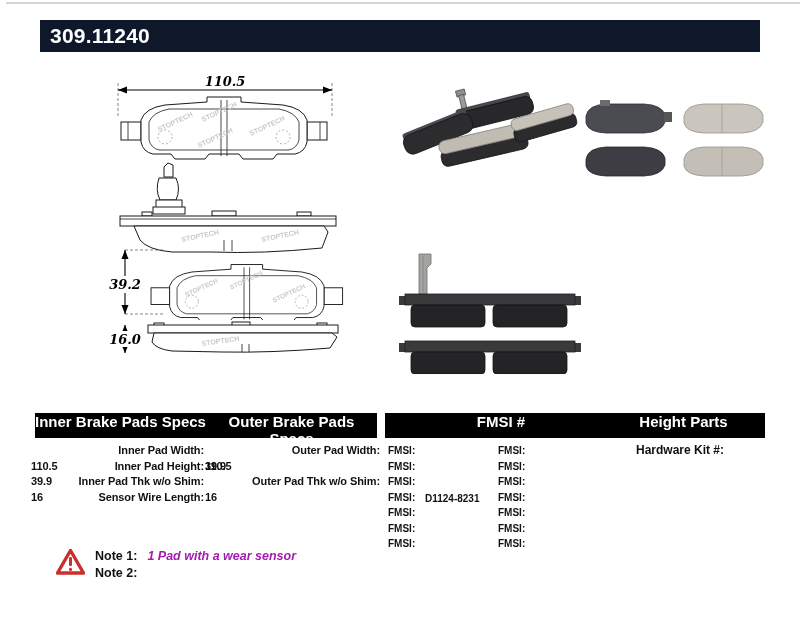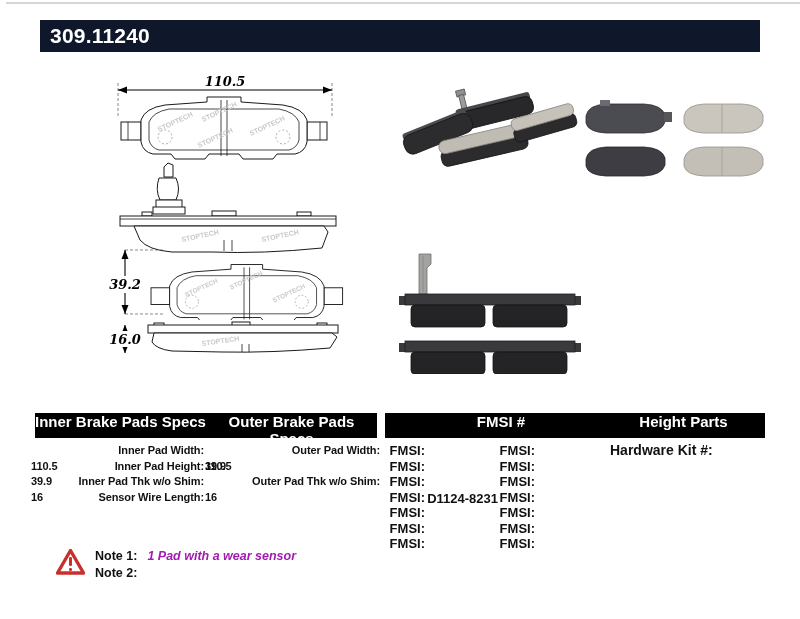--- a/index.html
+++ b/index.html
@@ -26,27 +26,27 @@
   .hdr-split { justify-content:space-between; }
   .hdr-split span { width:50%; text-align:center; }
   .hdr-center { justify-content:center; }
 
   
   .spec-col { position:absolute; top:443px; font-size:11px; font-weight:bold; color:#111; letter-spacing:-0.1px; }
   .spec-row { display:flex; height:15.5px; line-height:15.5px; white-space:nowrap;flex-direction:column; }
   .spec-row .lbl { flex:1; text-align:right; }
   .spec-row .val { width:46px; text-align:left; padding-left:5px; }
 
-  .fmsi-col { position:absolute; left:388px; top:443px; width:212px; font-size:13px; font-weight:bold; color:#111;text-align:right; }
+  .fmsi-col { position:absolute; left:388px; top:443px; width:212px; font-size:10px; font-weight:bold; color:#111; }
   .fmsi-row { display:flex; height:15.5px; line-height:15.5px; white-space:nowrap; }
   .fmsi-row .fl { width:37px; }
   .fmsi-row .fv { width:73px;margin-top:48px; }
   .fmsi-row .fv2 { flex:1; }
 
-  .related-col { position:absolute; left:610px; top:443px; font-size:14px; font-weight:bold; color:#111; }
+  .related-col { position:absolute; left:636px; top:443px; font-size:12px; font-weight:bold; color:#111; }
   .related-row { display:flex; height:15.5px; line-height:15.5px; white-space:nowrap; }
   .related-row .val { padding-left:4px; }
 
   
   .notes { position:absolute; left:95px; top:548px; font-size:12.5px; font-weight:bold; color:#111; }
   .note-row { display:flex; height:17px; line-height:17px; white-space:nowrap; }
   .note-row .ntext { margin-left:10px; color:#a21caf;font-style:italic; }
 
   
   svg text.dim {

